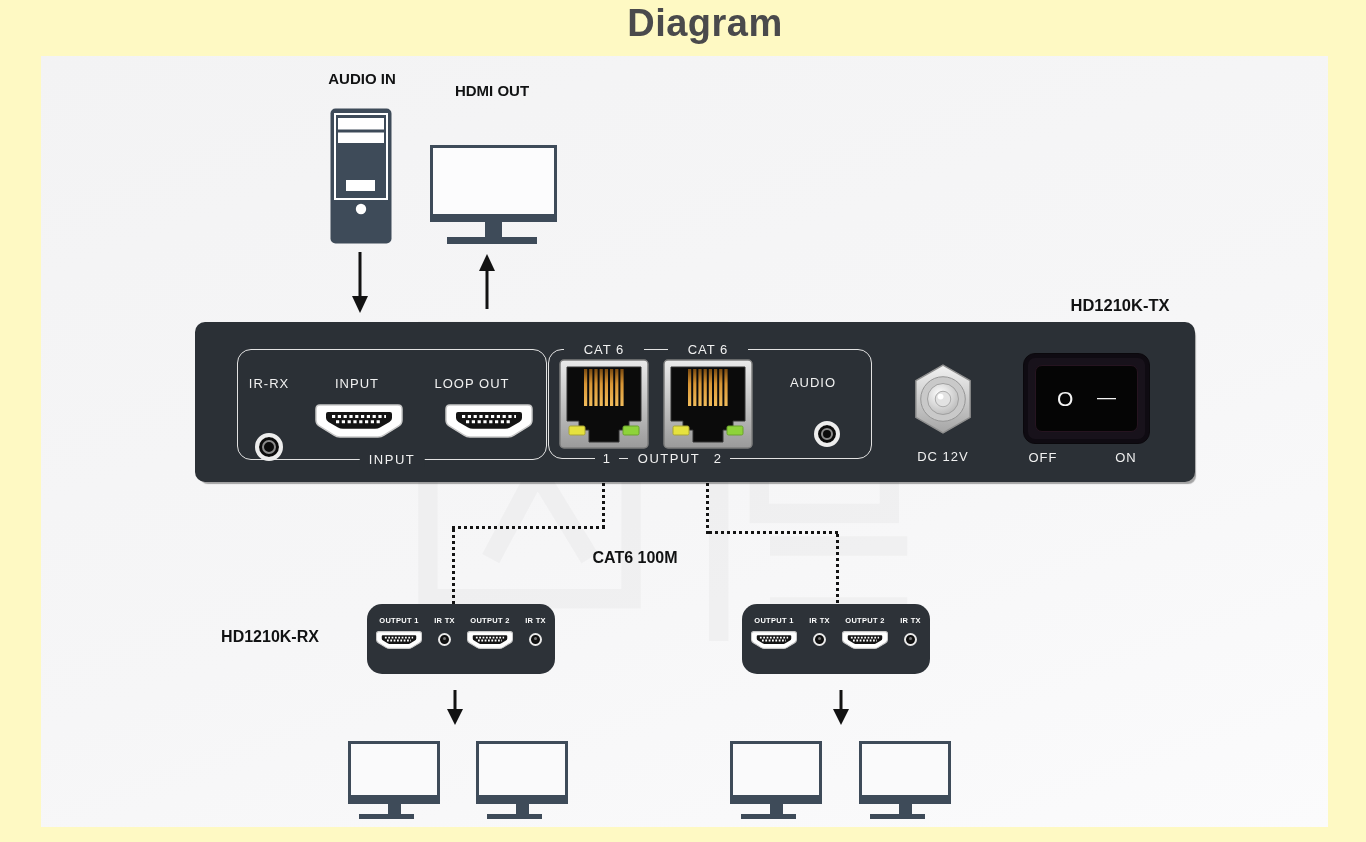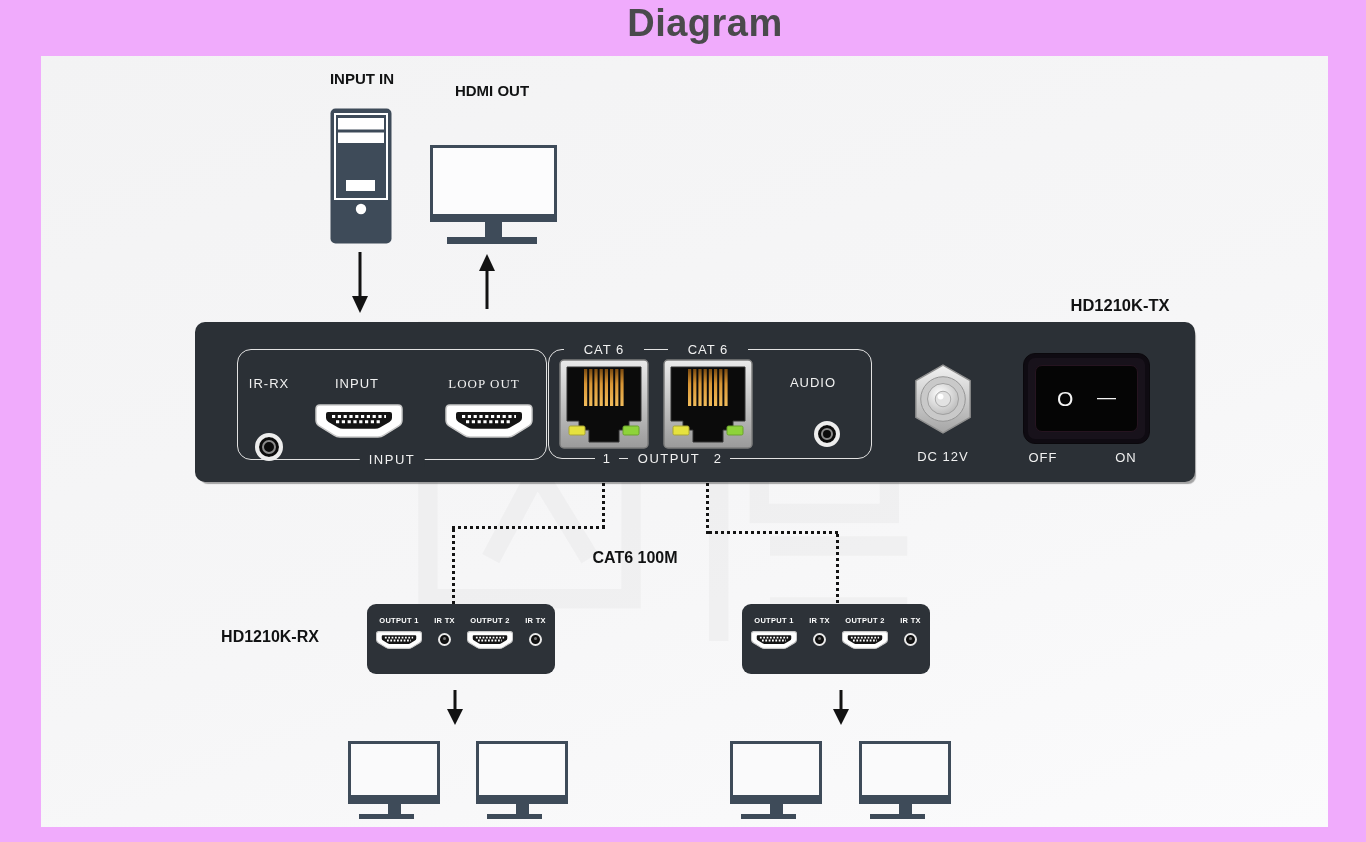--- a/index.html
+++ b/index.html
@@ -1,16 +1,16 @@
 <!DOCTYPE html>
 <html><head>
 <meta charset="utf-8">
 <style>
   html,body{margin:0;padding:0;background:#ffffff;}
-  .page{position:relative;width:1366px;height:842px;background:#f0abfc;overflow:hidden;
+  .page{position:relative;width:1366px;height:842px;background:#fef9c3;overflow:hidden;
         font-family:"Liberation Sans","DejaVu Sans",sans-serif;}
   .abs{position:absolute;}
   .title{left:505px;top:2px;width:400px;text-align:center;font-size:38px;font-weight:bold;
          color:#4a4a4c;letter-spacing:0.5px;}
   .canvas{left:41px;top:56px;width:1287px;height:771px;
           background:linear-gradient(160deg,#f3f3f4 0%,#f6f6f7 55%,#fbfbfc 100%);}
   .wm{left:410px;top:305px;opacity:0.55;z-index:1;pointer-events:none;}
   .blk-label{font-weight:bold;color:#111213;text-align:center;z-index:6;}
   .fs15{font-size:15px;} .fs16{font-size:16px;} .fs17{font-size:16.5px;}
 
@@ -39,21 +39,21 @@
            justify-content:space-between;padding:0 21px;color:#f4f4f4;}
   .sym-off{font-size:21px;font-weight:400;} .sym-on{font-size:19px;margin-top:-3px;}
 
   
   .dotv{position:absolute;width:3px;z-index:4;
         background:repeating-linear-gradient(180deg,#141414 0 3px,transparent 3px 6px);}
   .doth{position:absolute;height:3px;z-index:4;
         background:repeating-linear-gradient(90deg,#141414 0 3px,transparent 3px 6px);}
 
   
-  .rx{position:absolute;top:604px;width:188px;height:70px;background:#2d3238;border-radius:9px;
+  .rx{position:absolute;top:604px;width:188px;height:70px;background:#2d3238;border-radius:15px;
       z-index:5;display:flex;justify-content:center;align-items:flex-start;padding-top:12px;
       box-sizing:border-box;}
   .rx-col{display:flex;flex-direction:column;align-items:center;}
   .rx-col.wide{width:58px;} .rx-col.narrow{width:33px;}
   .rx-lbl{color:#ffffff;font-size:7.5px;font-weight:bold;letter-spacing:0.3px;white-space:nowrap;}
   .rx-hdmi{margin-top:6px;} 
   .rx-jack{margin-top:8px;width:9px;height:9px;border-radius:50%;background:#141414;
            border:2px solid #e9e9e9;box-shadow:inset 0 0 0 1.5px #0c0c0c;}
   .rx-jack::after{content:"";display:block;width:3px;height:3px;border-radius:50%;
            background:#777;margin:1.5px auto;}
@@ -71,21 +71,21 @@
   <svg class="abs wm" width="520" height="360" viewBox="0 0 640 440">
     <g fill="none" stroke="#ebebec" stroke-width="24" stroke-linecap="square">
       <rect x="22" y="30" width="250" height="330"></rect>
       <path d="M60 170 H235 M90 95 L215 300 M215 95 L105 300"></path>
       <path d="M380 30 V400 M330 120 H625"></path>
       <rect x="430" y="165" width="160" height="90"></rect>
       <path d="M455 295 H600 M455 370 H600"></path>
     </g>
   </svg>
 
-  <div class="abs blk-label fs15" style="left:320px;top:70px;width:84px;">INPUT IN</div>
+  <div class="abs blk-label fs15" style="left:320px;top:70px;width:84px;">AUDIO IN</div>
   <div class="abs blk-label fs15" style="left:444px;top:82px;width:96px;">HDMI OUT</div>
 
   <svg class="abs" style="left:330px;top:108px;z-index:3" width="62" height="136" viewBox="0 0 62 136">
     <rect x="0.5" y="0.5" width="61" height="135" rx="5" fill="#3e4b59"></rect>
     <rect x="5" y="6" width="52" height="85" fill="none" stroke="#ffffff" stroke-width="2"></rect>
     <rect x="8" y="10" width="46" height="11.5" fill="#ffffff"></rect>
     <rect x="8" y="24.5" width="46" height="10.5" fill="#ffffff"></rect>
     <rect x="16" y="72" width="29" height="11" fill="#ffffff"></rect>
     <circle cx="31" cy="101" r="5.2" fill="#ffffff"></circle>
   </svg>
@@ -117,21 +117,21 @@
       <div class="jack jack-ir"></div>
 
       <div class="plabel" style="left:78px;top:26px;width:82px;">INPUT</div>
       <svg style="position:absolute;left:77px;top:54px;" width="88" height="34" viewBox="0 0 88 34">
         <path d="M5 1 H83 Q87 1 87 5 V16 Q87 20 83.5 22.2 L69 31.2 Q66.5 33 63 33 H25 Q21.5 33 19 31.2 L4.5 22.2 Q1 20 1 16 V5 Q1 1 5 1 Z" fill="#ffffff" stroke="#c9c9c9" stroke-width="1.5"></path>
         <path d="M13 8 H75 Q77 8 77 10 V14 Q77 16.5 74.5 18 L65 23.5 Q63 24.8 60 24.8 H28 Q25 24.8 23 23.5 L13.5 18 Q11 16.5 11 14 V10 Q11 8 13 8 Z" fill="#141414"></path>
         <line x1="17" y1="12.5" x2="71" y2="12.5" stroke="#ffffff" stroke-width="3" stroke-dasharray="3.2 2.6"></line>
         <line x1="21" y1="17.8" x2="67" y2="17.8" stroke="#ffffff" stroke-width="3" stroke-dasharray="3.2 2.6"></line>
       </svg>
 
-      <div class="plabel" style="left:196px;top:26px;width:100px;font-family:Liberation Serif, serif;">LOOP OUT</div>
+      <div class="plabel" style="left:184px;top:26px;width:100px;">LOOP OUT</div>
       <svg style="position:absolute;left:207px;top:54px;" width="88" height="34" viewBox="0 0 88 34">
         <path d="M5 1 H83 Q87 1 87 5 V16 Q87 20 83.5 22.2 L69 31.2 Q66.5 33 63 33 H25 Q21.5 33 19 31.2 L4.5 22.2 Q1 20 1 16 V5 Q1 1 5 1 Z" fill="#ffffff" stroke="#c9c9c9" stroke-width="1.5"></path>
         <path d="M13 8 H75 Q77 8 77 10 V14 Q77 16.5 74.5 18 L65 23.5 Q63 24.8 60 24.8 H28 Q25 24.8 23 23.5 L13.5 18 Q11 16.5 11 14 V10 Q11 8 13 8 Z" fill="#141414"></path>
         <line x1="17" y1="12.5" x2="71" y2="12.5" stroke="#ffffff" stroke-width="3" stroke-dasharray="3.2 2.6"></line>
         <line x1="21" y1="17.8" x2="67" y2="17.8" stroke="#ffffff" stroke-width="3" stroke-dasharray="3.2 2.6"></line>
       </svg>
     </div>
 
     <div class="grp grp-output">
       <span class="cat-tag" style="left:15px;width:64px;text-align:center;">CAT 6</span>

